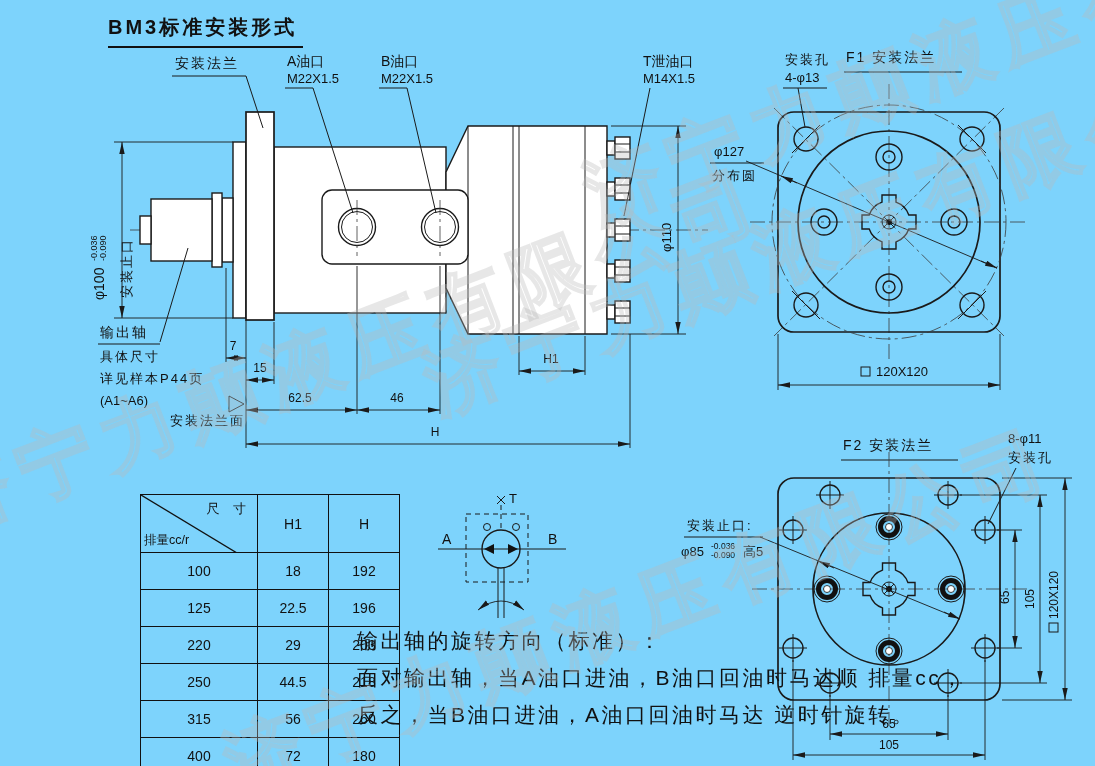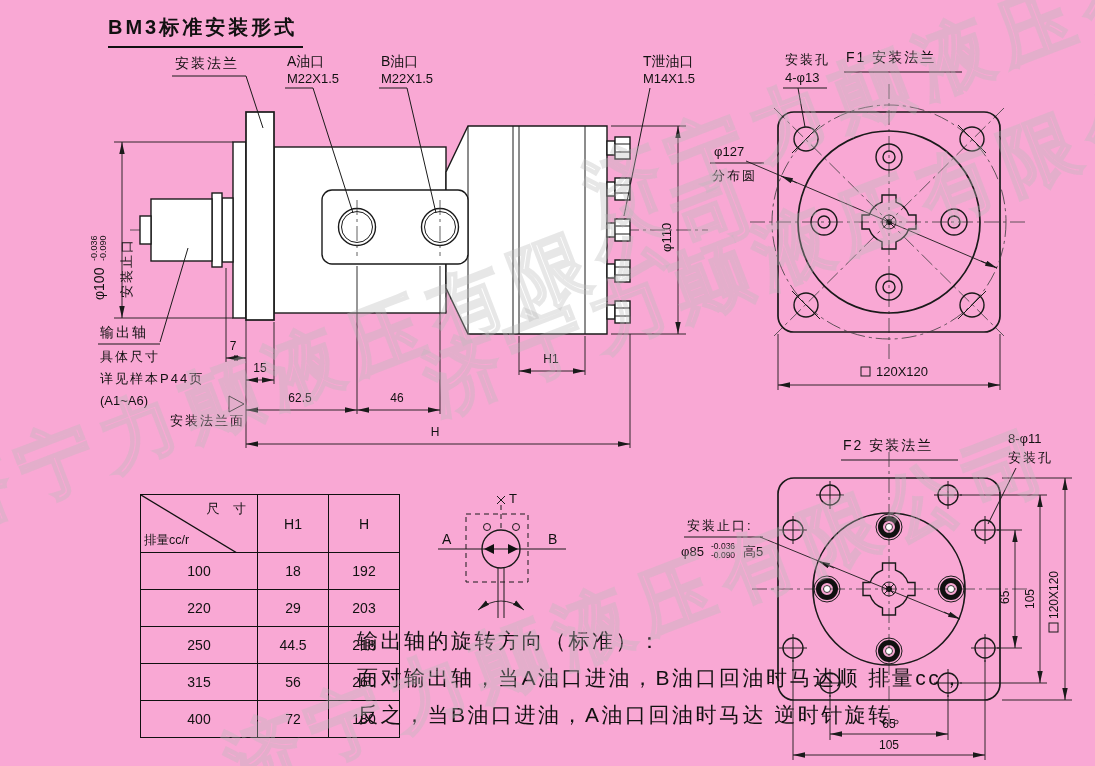--- a/index.html
+++ b/index.html
@@ -1,16 +1,16 @@
 <!DOCTYPE html>
 <html><head>
 <meta charset="utf-8">
 <style>
   html,body{margin:0;padding:0;background:#ffffff;}
-  .page{position:relative;width:1095px;height:766px;background:#f9a8d4;overflow:hidden;
+  .page{position:relative;width:1095px;height:766px;background:#7dd3fc;overflow:hidden;
         font-family:"Liberation Sans","DejaVu Sans",sans-serif;color:#111;}
   
   .wm{position:absolute;z-index:3;font-size:76px;font-weight:bold;letter-spacing:12px;
       white-space:nowrap;color:transparent;-webkit-text-stroke:2px rgba(187,187,187,.35);
       transform:rotate(-21deg);pointer-events:none;}
   
   .title{position:absolute;left:108px;top:14px;z-index:2;font-size:20px;font-weight:bold;
          letter-spacing:3px;border-bottom:2.5px solid #111;padding:0 6px 5px 0;}
   
   svg.draw{position:absolute;left:0;top:0;z-index:1;}
@@ -381,20 +381,25 @@
       </td>
       <td class="c1">H1</td>
       <td class="c2">H</td>
     </tr>
     <tr class="drow">
           <td>100</td>
           <td>18</td>
           <td>192</td>
         </tr>
     <tr class="drow">
+          <td>125</td>
+          <td>22.5</td>
+          <td>196</td>
+        </tr>
+    <tr class="drow">
           <td>220</td>
           <td>29</td>
           <td>203</td>
         </tr>
     <tr class="drow">
           <td>250</td>
           <td>44.5</td>
           <td>218</td>
         </tr>
     <tr class="drow">

